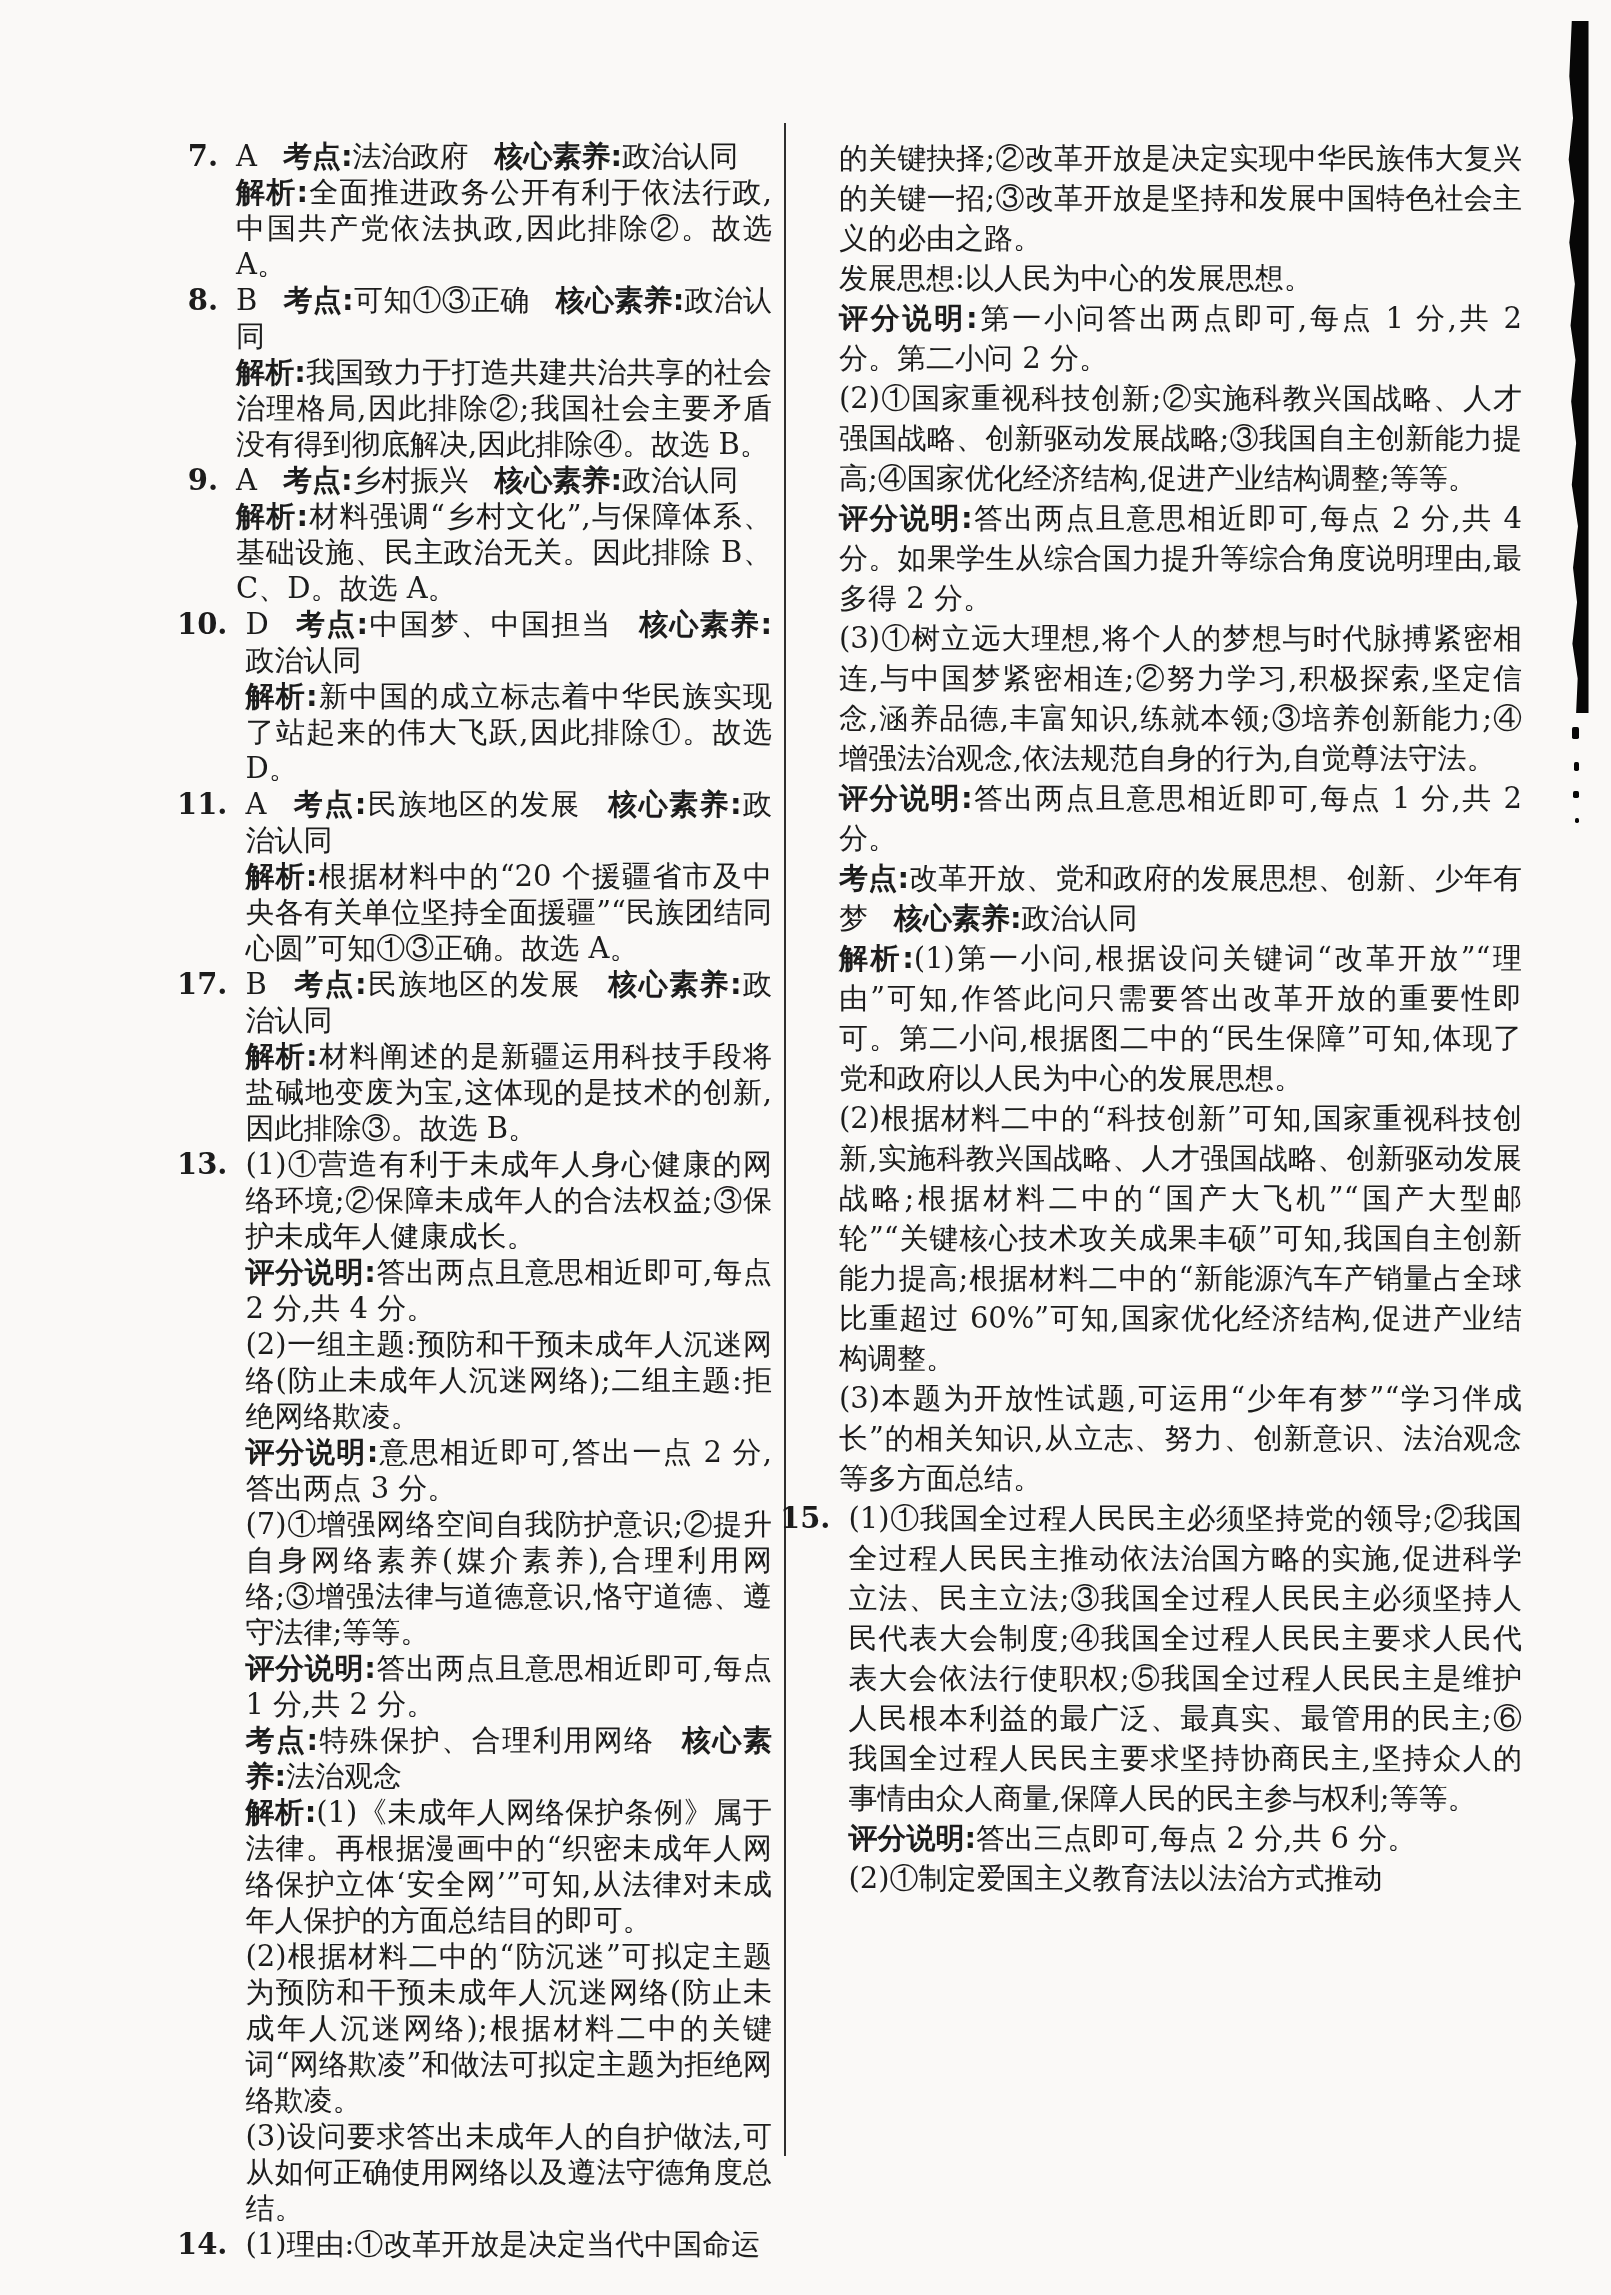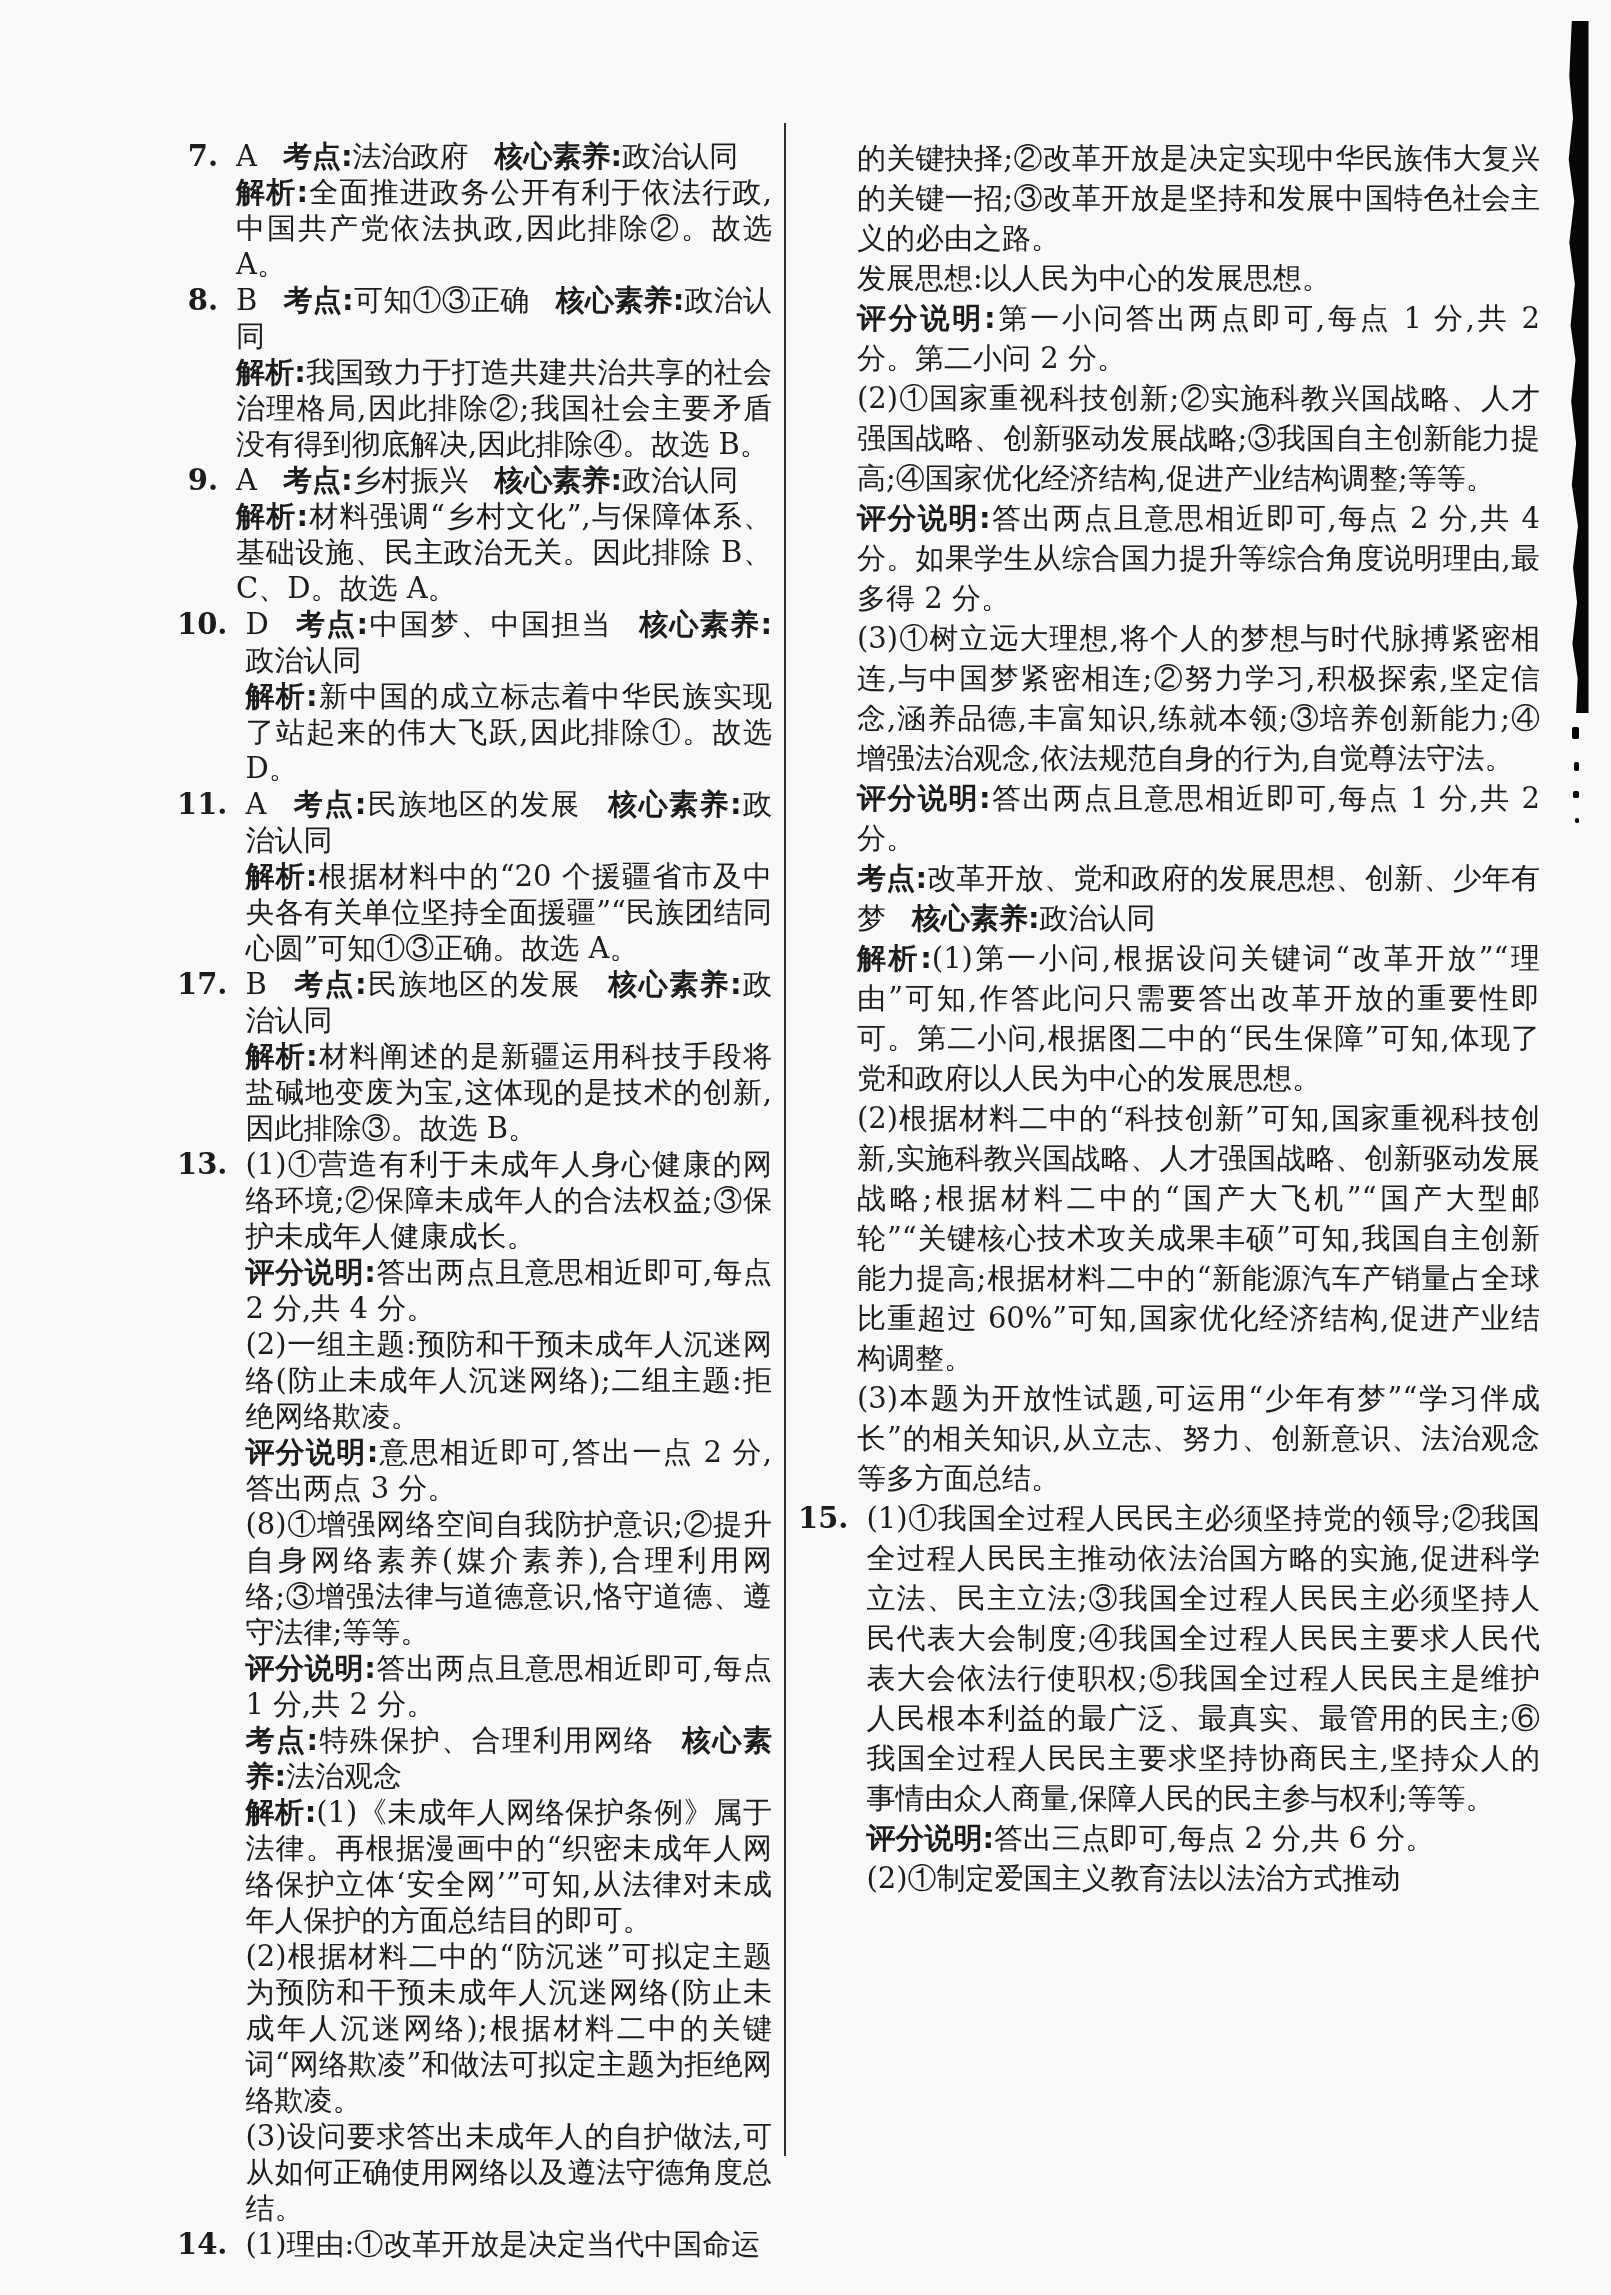--- a/index.html
+++ b/index.html
@@ -6,21 +6,21 @@
   .page{
     position:relative;
     width:1611px;height:2295px;
     background:#faf9f7;
     overflow:hidden;
     font-family:"DejaVu Serif","Liberation Serif",serif;
     color:#1c1c1c;
   }
   .col{position:absolute;top:138px;}
   .col-left{left:177px;width:595px;font-size:29px;}
-  .col-right{left:798px;width:742px;font-size:29px;}
+  .col-right{left:780px;width:742px;font-size:29px;}
   .col-left .para,.col-left .num{line-height:36px;}
   .col-right .para,.col-right .num{line-height:40px;}
   .item{display:flex;align-items:flex-start;}
   .num{
     flex:0 0 47px;
     box-sizing:border-box;
     text-align:right;
     padding-right:6px;
     font-weight:700;
   }
@@ -97,21 +97,21 @@
           <div class="para"><span class="lbl">解析:</span><span>材料阐述的是新疆运用科技手段将盐碱地变废为宝,这体现的是技术的创新,因此排除③。故选 B。</span></div>
         </div>
       </div>
       <div class="item">
         <span class="num">13.</span>
         <div class="body">
           <div class="para"><span>(1)①营造有利于未成年人身心健康的网络环境;②保障未成年人的合法权益;③保护未成年人健康成长。</span></div>
           <div class="para"><span class="lbl">评分说明:</span><span>答出两点且意思相近即可,每点 2 分,共 4 分。</span></div>
           <div class="para"><span>(2)一组主题:预防和干预未成年人沉迷网络(防止未成年人沉迷网络);二组主题:拒绝网络欺凌。</span></div>
           <div class="para"><span class="lbl">评分说明:</span><span>意思相近即可,答出一点 2 分,答出两点 3 分。</span></div>
-          <div class="para"><span>(8)①增强网络空间自我防护意识;②提升自身网络素养(媒介素养),合理利用网络;③增强法律与道德意识,恪守道德、遵守法律;等等。</span></div>
+          <div class="para"><span>(7)①增强网络空间自我防护意识;②提升自身网络素养(媒介素养),合理利用网络;③增强法律与道德意识,恪守道德、遵守法律;等等。</span></div>
           <div class="para"><span class="lbl">评分说明:</span><span>答出两点且意思相近即可,每点 1 分,共 2 分。</span></div>
           <div class="para"><span class="lbl">考点:</span><span>特殊保护、合理利用网络</span><span class="gap"></span><span class="lbl">核心素养:</span><span>法治观念</span></div>
           <div class="para"><span class="lbl">解析:</span><span>(1)《未成年人网络保护条例》属于法律。再根据漫画中的“织密未成年人网络保护立体‘安全网’”可知,从法律对未成年人保护的方面总结目的即可。</span></div>
           <div class="para"><span>(2)根据材料二中的“防沉迷”可拟定主题为预防和干预未成年人沉迷网络(防止未成年人沉迷网络);根据材料二中的关键词“网络欺凌”和做法可拟定主题为拒绝网络欺凌。</span></div>
           <div class="para"><span>(3)设问要求答出未成年人的自护做法,可从如何正确使用网络以及遵法守德角度总结。</span></div>
         </div>
       </div>
       <div class="item">
         <span class="num">14.</span>
         <div class="body">

